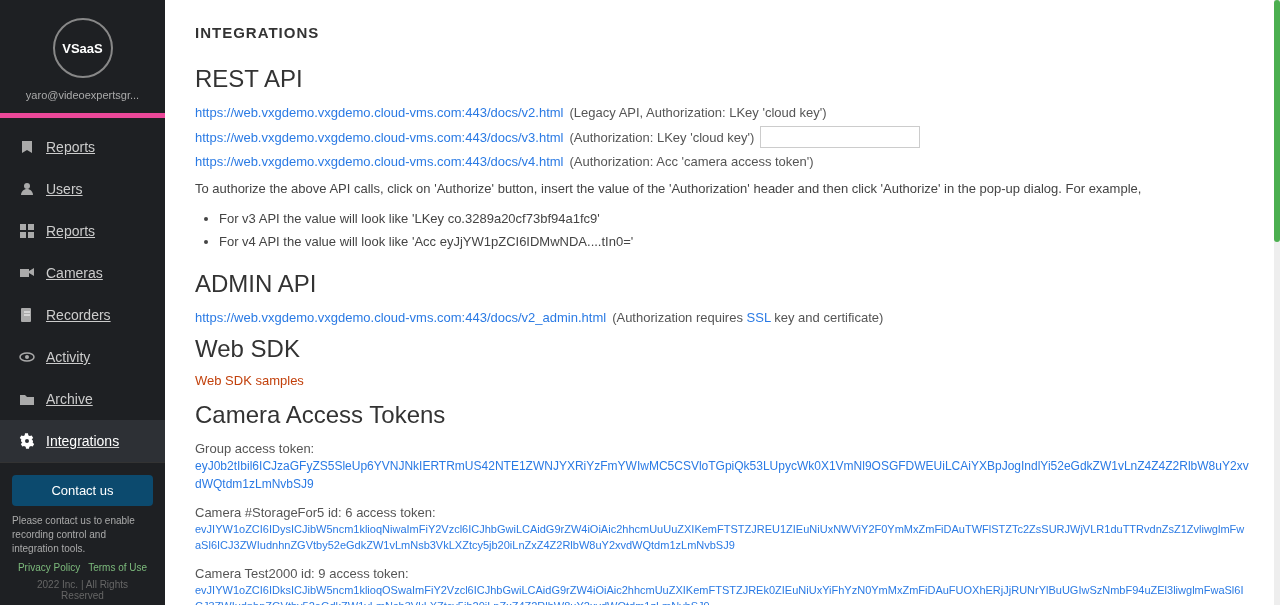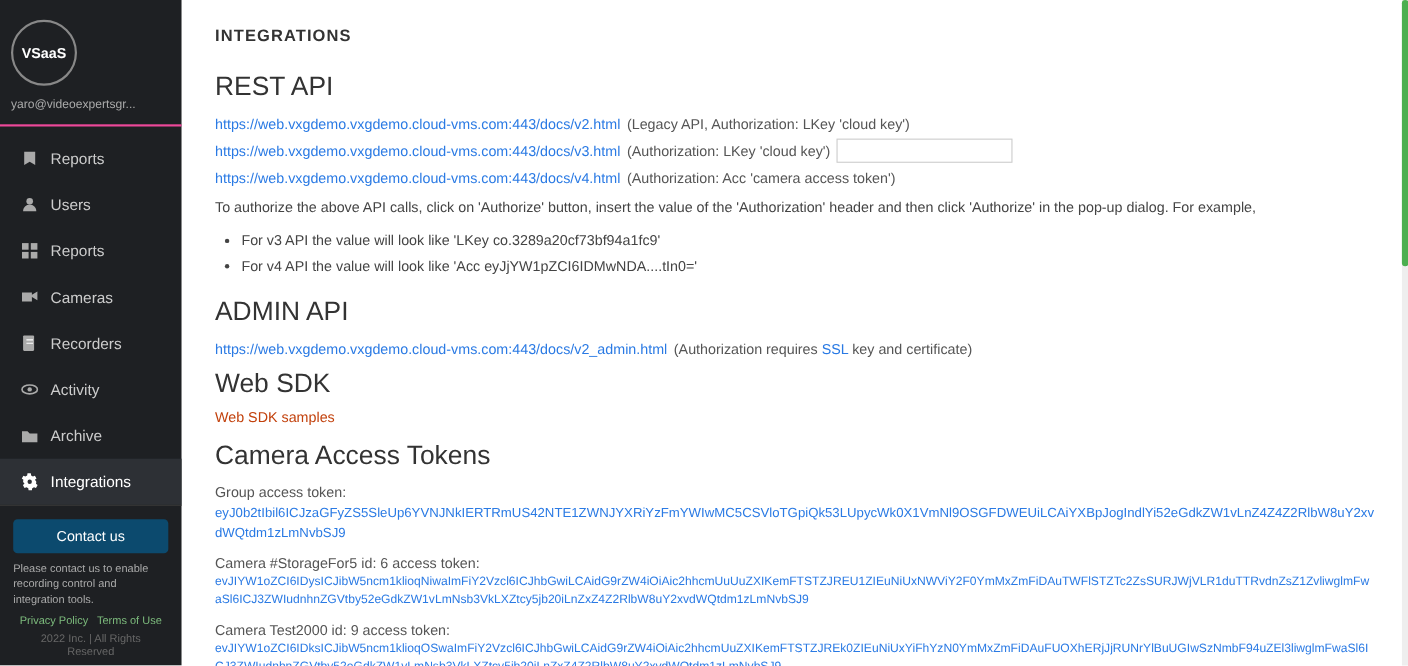--- a/index.html
+++ b/index.html
@@ -12,23 +12,23 @@
       color: #ccc;
       display: flex;
       flex-direction: column;
       flex-shrink: 0;
       height: 605px;
     }
 
     #logo-area {
       display: flex;
       flex-direction: column;
-      align-items: flex-start;
+      align-items: center;
       padding: 18px 10px 12px;
-      border-bottom: 2px solid #ec4899;
+      border-bottom: 5px solid #ec4899;
     }
 
     #logo-circle {
       width: 60px;
       height: 60px;
       border-radius: 50%;
       border: 2px solid #888;
       display: flex;
       align-items: center;
       justify-content: center;
@@ -44,20 +44,21 @@
     #logo-subtext {
       font-size: 10px;
       color: #aaa;
       margin-top: 3px;
       text-align: center;
     }
 
     #nav {
       flex: 1;
       padding-top: 8px;
+      text-decoration: underline;
     }
 
     .nav-item {
       display: flex;
       align-items: center;
       padding: 12px 18px;
       cursor: pointer;
       color: #ccc;
       font-size: 14px;
       gap: 10px;

